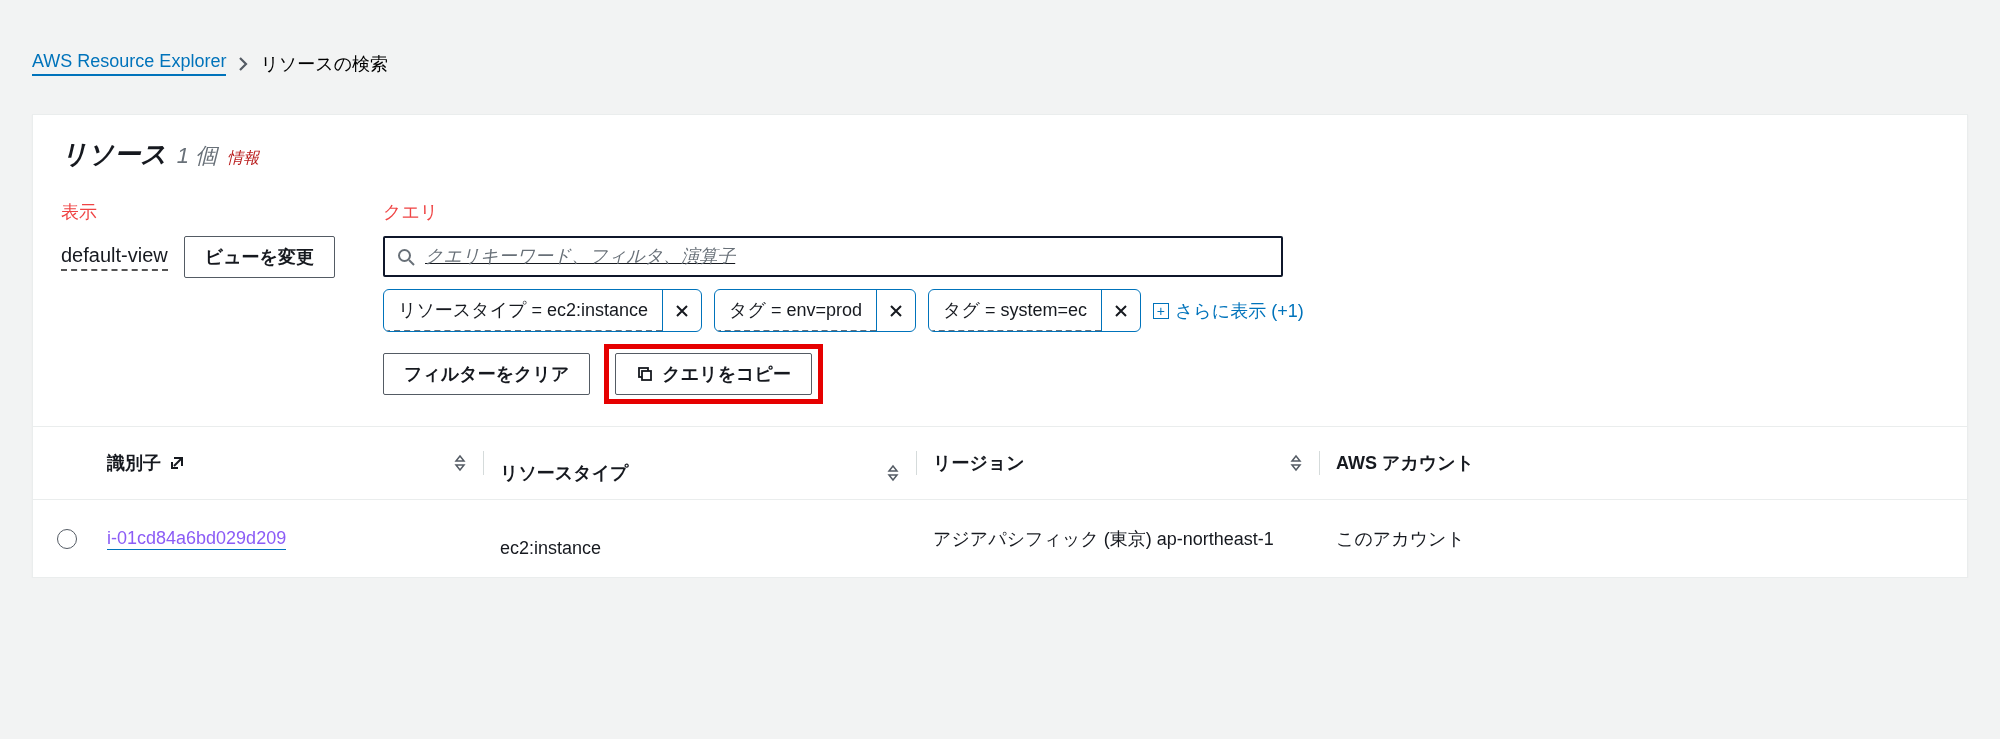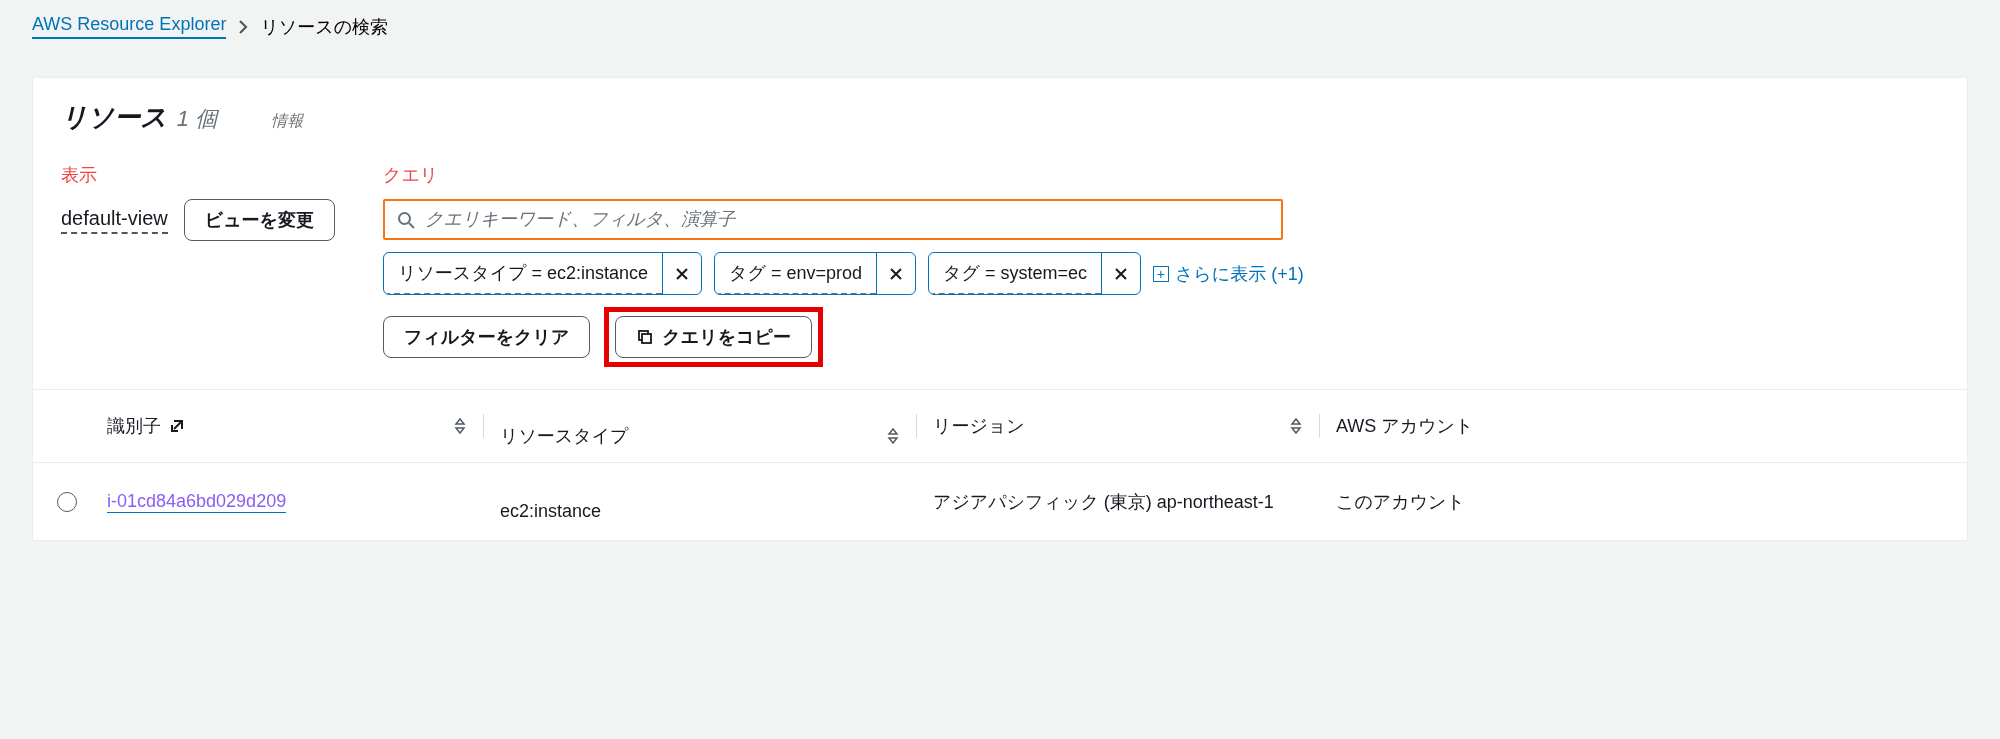--- a/index.html
+++ b/index.html
@@ -8,20 +8,21 @@
       background: #f2f3f3;
       color: #16191f;
       font-size: 14px;
     }
     .breadcrumb {
       padding: 14px 32px;
       display: flex;
       align-items: center;
       gap: 12px;
       font-size: 18px;
+      margin-top: 37px;
     }
     .breadcrumb-link {
       color: #0073bb;
       border-bottom: 2px solid #0073bb;
       padding-bottom: 2px;
       cursor: pointer;
       font-weight: 500;
     }
     .breadcrumb-sep {
       color: #555;
@@ -49,25 +50,24 @@
     .title {
       font-size: 26px;
       font-weight: 700;
     }
     .count {
       font-size: 22px;
       font-weight: 400;
       color: #687078;
     }
     .info-link {
-      color: #737373;
+      color: #b91c1c;
       font-size: 16px;
       cursor: pointer;
       font-weight: 500;
-      margin-left: 44px;
     }
     .controls-row {
       display: flex;
       gap: 48px;
       padding: 20px 28px 22px 28px;
       align-items: flex-start;
     }
     .view-col {
       display: flex;
       flex-direction: column;
@@ -88,39 +88,40 @@
       padding-bottom: 2px;
     }
     .btn {
       border: 1px solid #545b64;
       background: #fff;
       color: #16191f;
       padding: 8px 20px;
       font-size: 18px;
       font-weight: 600;
       cursor: pointer;
-      border-radius: 8px;
+      border-radius: 2px;
       display: inline-flex;
       align-items: center;
       gap: 8px;
     }
     .query-col {
       flex: 1;
       display: flex;
       flex-direction: column;
       gap: 12px;
     }
     .search-wrap {
       position: relative;
       display: flex;
       align-items: center;
-      border: 2px solid #f97316;
+      border: 2px solid #0f172a;
       border-radius: 2px;
       padding: 8px 12px;
       max-width: 900px;
+      text-decoration: underline;
     }
     .search-icon {
       color: #687078;
       margin-right: 10px;
       display: inline-flex;
     }
     .search-input {
       border: none;
       outline: none;
       flex: 1;
@@ -194,21 +195,21 @@
       display: inline-flex;
     }
     .table-wrap {
       border-top: 1px solid #eaeded;
     }
     .table-header {
       display: flex;
       align-items: center;
       padding: 14px 24px;
       font-size: 18px;
-      font-weight: 400;
+      font-weight: 700;
       color: #16191f;
       justify-content: flex-end;
     }
     .col-radio { width: 50px; }
     .col-id { flex: 0 0 360px; display:flex; align-items:center; gap:8px;}
     .col-type { flex: 0 0 400px; display:flex; align-items:center;margin-top:20px;}
     .col-region { flex: 0 0 370px; display:flex; align-items:center;}
     .col-account { flex: 1; display:flex; align-items:center;}
     .col-divider {
       width: 1px;

